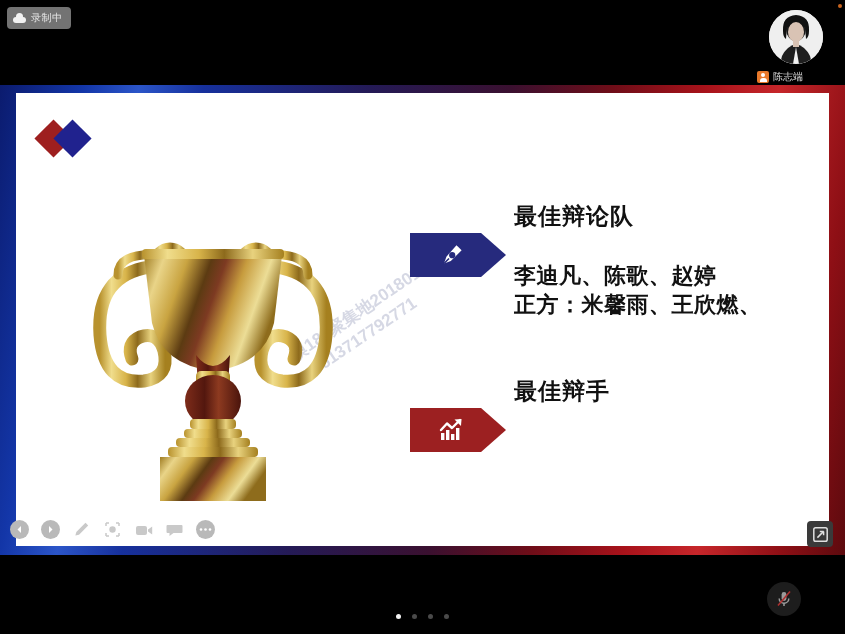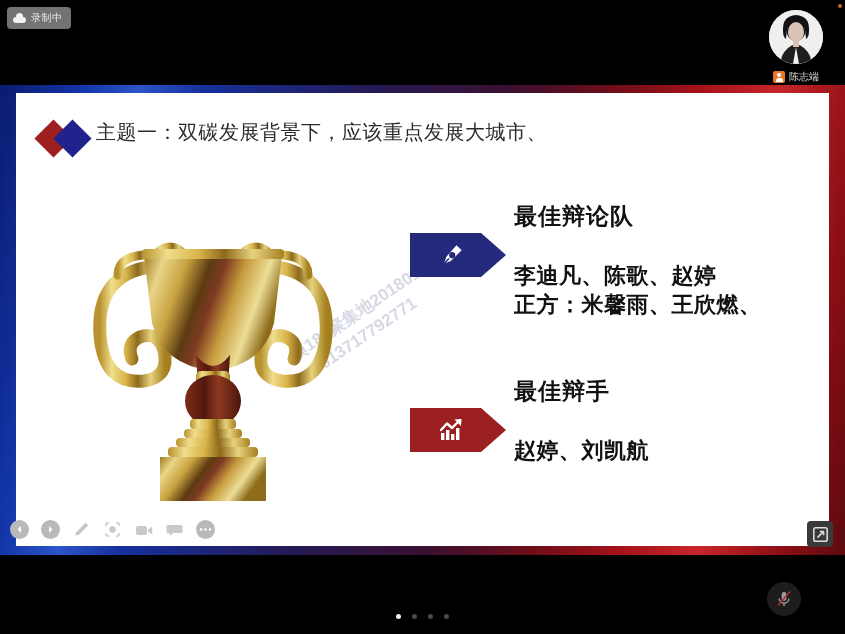--- a/index.html
+++ b/index.html
@@ -31,21 +31,21 @@
 
   
   .participant { position: absolute; right: 10px; top: 6px; width: 78px; text-align: center; }
   .avatar {
     width: 54px; height: 54px; border-radius: 50%;
     margin: 4px auto 0; overflow: hidden; background: #e9e9e9;
     position: relative;
   }
   .avatar svg { display: block; }
   .pname-row {
-    display: flex; align-items: center; justify-content: center;
+    display: flex; align-items: center; justify-content: flex-start;
     gap: 4px; margin-top: 6px;
   }
   .pname-row .uicon {
     width: 12px; height: 12px; border-radius: 2px; background: #e8792b;
     position: relative; flex: none;
   }
   .pname-row .uicon::before {
     content: ""; position: absolute; left: 4px; top: 2px;
     width: 4px; height: 4px; border-radius: 50%; background: #fff;
   }
@@ -192,21 +192,20 @@
         <div>澳182聚集地201801040211</div>
         <div>+8613717792771</div>
       </div>
 
       <div class="title-row">
         <div class="diamonds">
           <span class="dia red"></span>
             <span class="dia blue"></span>
         </div>
         <div class="title-text">
-          <div>主题一：双碳发展背景下，应该重点发展大城市、</div>
         </div>
       </div>
 
       <div class="trophy">
         <svg width="270" height="300" viewBox="0 0 270 300">
           <defs>
             <linearGradient id="gold" x1="0" y1="0" x2="1" y2="0">
               <stop offset="0%" stop-color="#b8922e"></stop>
               <stop offset="18%" stop-color="#f0dd8c"></stop>
               <stop offset="40%" stop-color="#d8b44a"></stop>
@@ -279,23 +278,20 @@
               <rect x="3" y="16" width="3.4" height="7" fill="#fff"></rect>
               <rect x="8" y="13" width="3.4" height="10" fill="#fff"></rect>
               <rect x="13" y="17" width="3.4" height="6" fill="#fff"></rect>
               <rect x="18" y="11" width="3.4" height="12" fill="#fff"></rect>
               <path d="M3 13 L9 6.5 L14 11 L22 3" fill="none" stroke="#fff" stroke-width="2.4" stroke-linecap="round" stroke-linejoin="round"></path>
               <path d="M16.5 2.5 L23.5 2 L23 9 Z" fill="#fff"></path>
             </svg>
           </div>
           <div class="award-body">
             <div class="award-head">最佳辩手</div>
-            <div class="award-names">
-              <div>赵婷、刘凯航</div>
-            </div>
           </div>
         </div>
 
       </div>
     </div>
 
     <div class="slide-toolbar">
       <div class="tb-btn circle">
         <svg width="9" height="9" viewBox="0 0 9 9">
             <path d="M6 1 L2.5 4.5 L6 8 Z" fill="#fff"></path>

